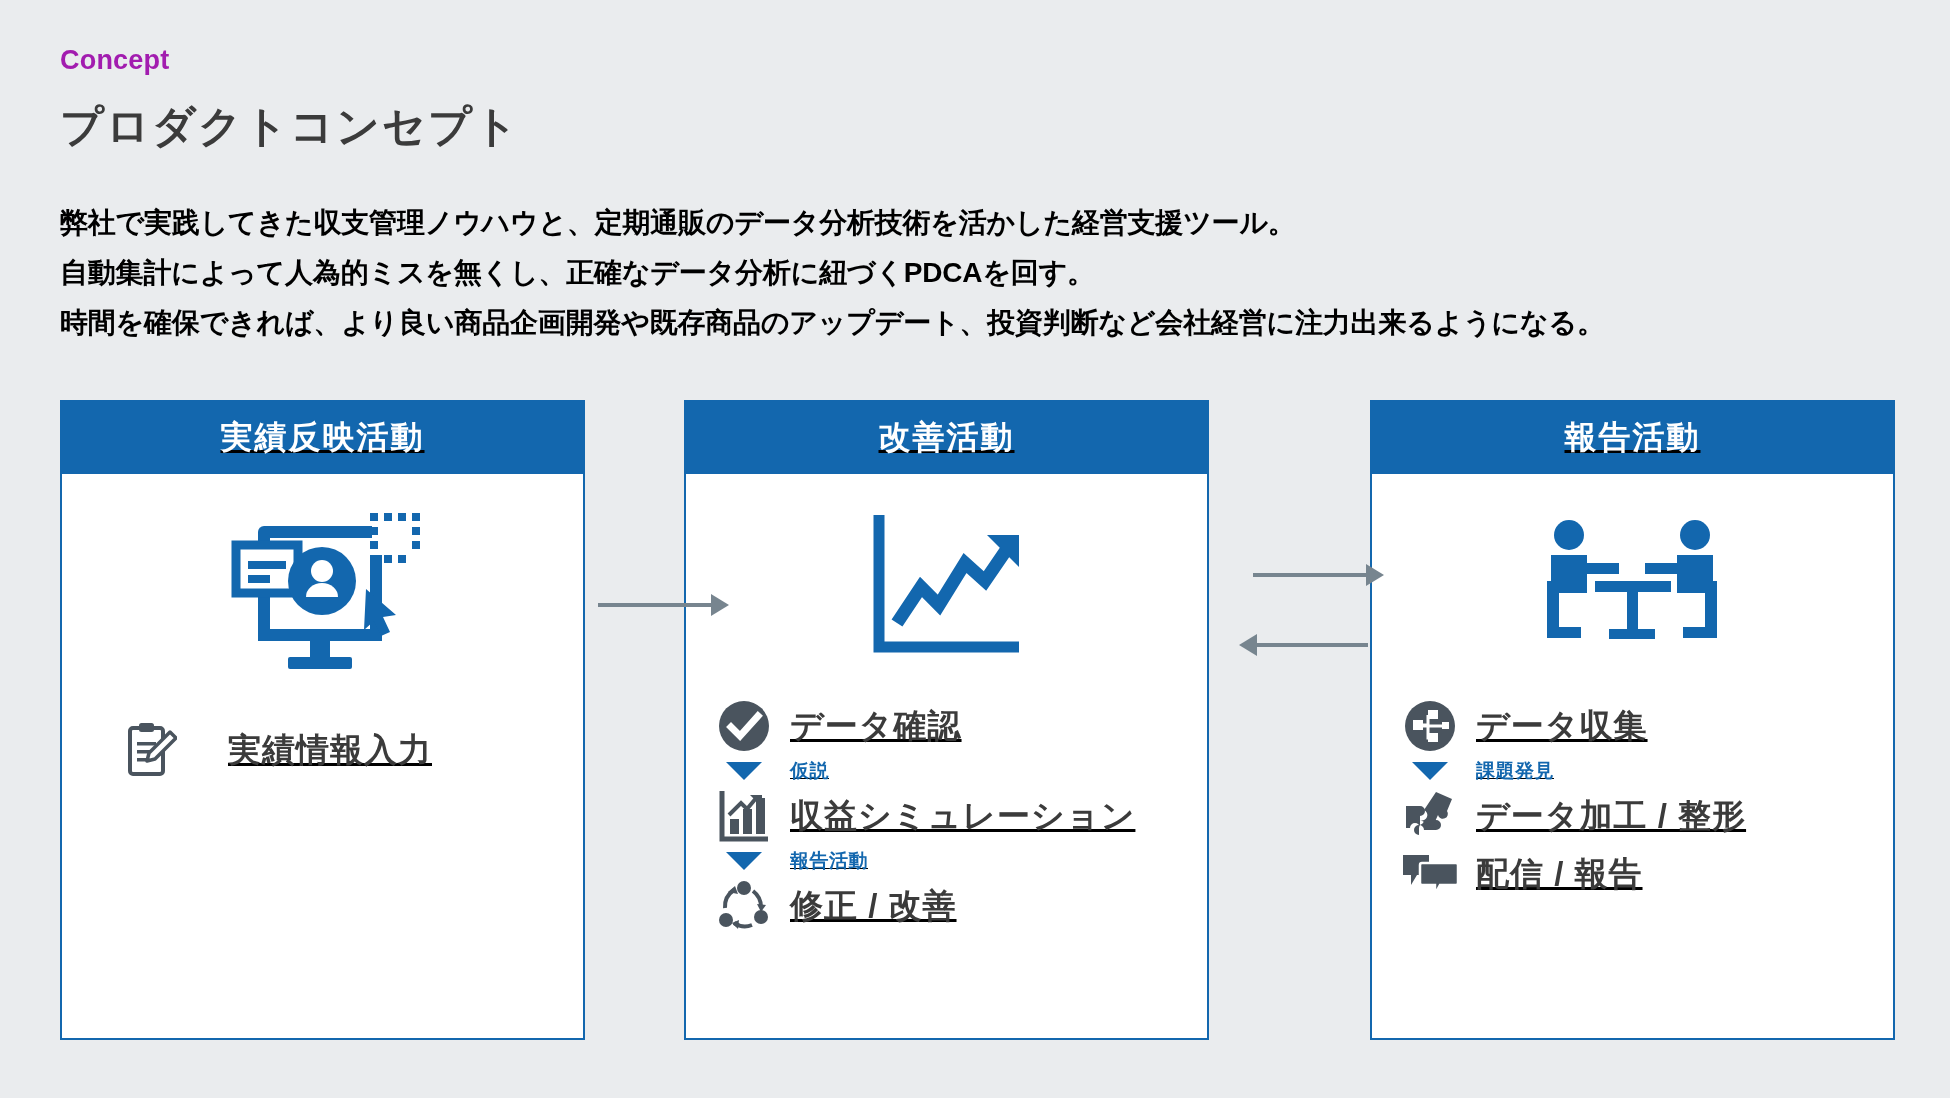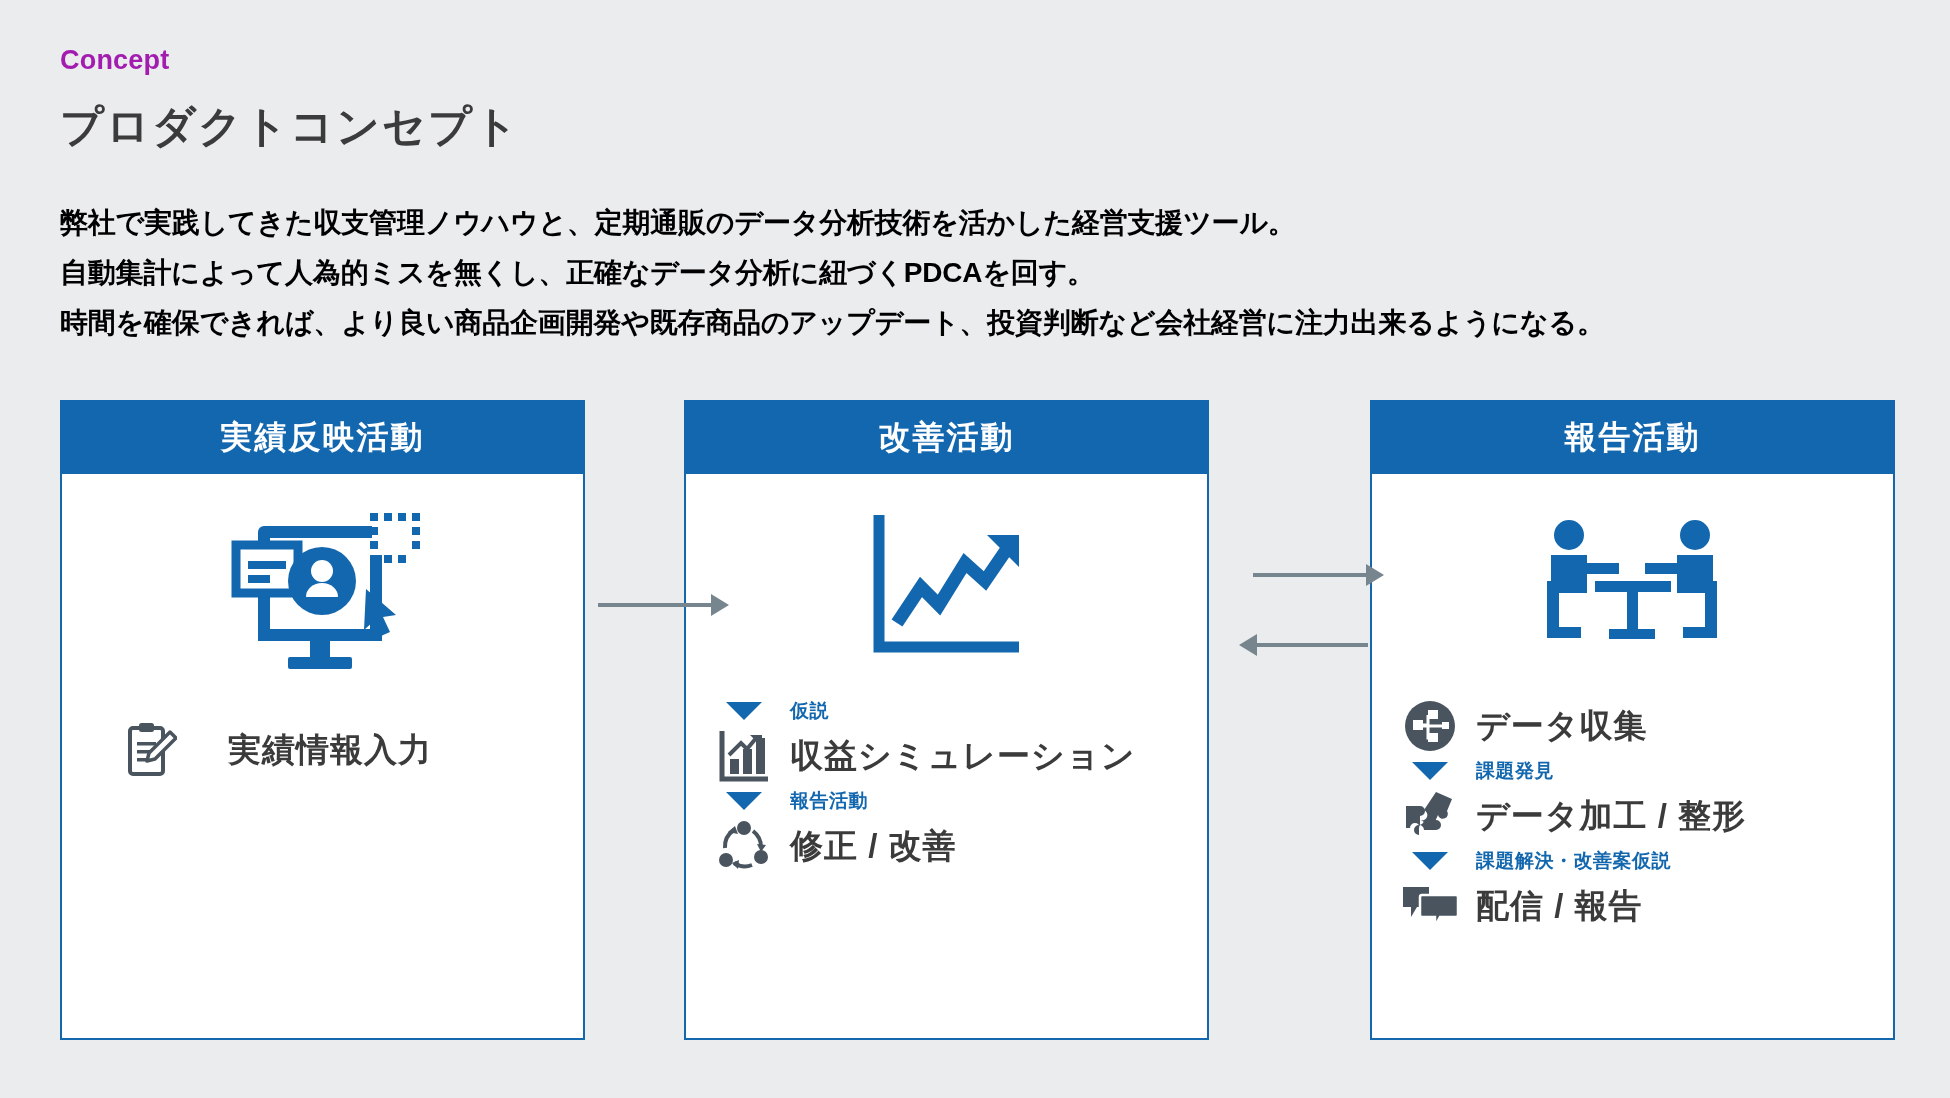--- a/index.html
+++ b/index.html
@@ -62,20 +62,21 @@
   }
   .card {
     position: absolute;
     top: 0;
     width: 525px;
     height: 640px;
     background: #ffffff;
     border: 2px solid #1367ae;
     display: flex;
     flex-direction: column;
+    text-decoration: underline;
   }
   .card-1 { left: 60px; }
   .card-2 { left: 684px; }
   .card-3 { left: 1370px; }
 
   .card-head {
     height: 72px;
     background: #1367ae;
     color: #ffffff;
     font-size: 32px;
@@ -268,20 +269,29 @@
       <div class="card-body">
         <div class="hero hero-2">
           <svg class="ic" width="155" height="150" viewBox="0 0 155 150" xmlns="http://www.w3.org/2000/svg">
             <path d="M10 4 v132 h140" fill="none" stroke="#1367ae" stroke-width="11"></path>
             <polyline points="28,112 52,76 70,94 96,52 116,70 142,32" fill="none" stroke="#1367ae" stroke-width="13" stroke-linejoin="miter"></polyline>
             <path d="M118 24 h32 v32 l-11 -11 -10 -10z" fill="#1367ae"></path>
           </svg>
         </div>
 
         <div class="steps steps-2">
+          <div class="step">
+            <span class="step-icon">
+              <svg class="ic" width="52" height="52" viewBox="0 0 52 52" xmlns="http://www.w3.org/2000/svg">
+                <circle cx="26" cy="26" r="25" fill="#4a545e"></circle>
+                <path d="M13 27 l9 9 18 -20" fill="none" stroke="#fff" stroke-width="7" stroke-linecap="square"></path>
+              </svg>
+            </span>
+            <span class="step-label">データ確認</span>
+          </div>
 
           <div class="connector">
             <span class="tri">
                 <span></span>
               </span>
             <span class="connector-label">仮説</span>
           </div>
 
           <div class="step">
             <span class="step-icon">
@@ -376,26 +386,20 @@
             <span class="step-icon">
               <svg class="ic" width="54" height="52" viewBox="0 0 54 52" xmlns="http://www.w3.org/2000/svg">
                 <path d="M3 16 h14 a5 5 0 1 1 0 10 v12 a5 5 0 1 0 -10 0 H3z" fill="#4a545e"></path>
                 <path d="M21 30 h12 a5 5 0 1 1 0 10 h-12 a5 5 0 1 0 -5 5 v-10 a5 5 0 0 0 5 -5z" fill="#4a545e"></path>
                 <path d="M33 2 l16 7 -5 12 a5 5 0 1 1 -9 4 l-5 11 -13 -6 a5 5 0 1 0 4 -10z" fill="#4a545e"></path>
               </svg>
             </span>
             <span class="step-label">データ加工 / 整形</span>
           </div>
 
-          <div class="connector">
-            <span class="tri">
-                <span></span>
-              </span>
-            <span class="connector-label">課題解決・改善案仮説</span>
-          </div>
 
           <div class="step">
             <span class="step-icon">
               <svg class="ic" width="56" height="46" viewBox="0 0 56 46" xmlns="http://www.w3.org/2000/svg">
                 <path d="M1 4 h26 v20 h-12 l-6 10 v-10 H1z" fill="#4a545e"></path>
                 <path d="M20 12 h34 a2 2 0 0 1 2 2 v18 a2 2 0 0 1 -2 2 h-16 l-5 9 v-9 H20 a2 2 0 0 1 -2 -2 V14 a2 2 0 0 1 2 -2z" fill="#4a545e" stroke="#fff" stroke-width="2.5"></path>
               </svg>
             </span>
             <span class="step-label">配信 / 報告</span>
           </div>

